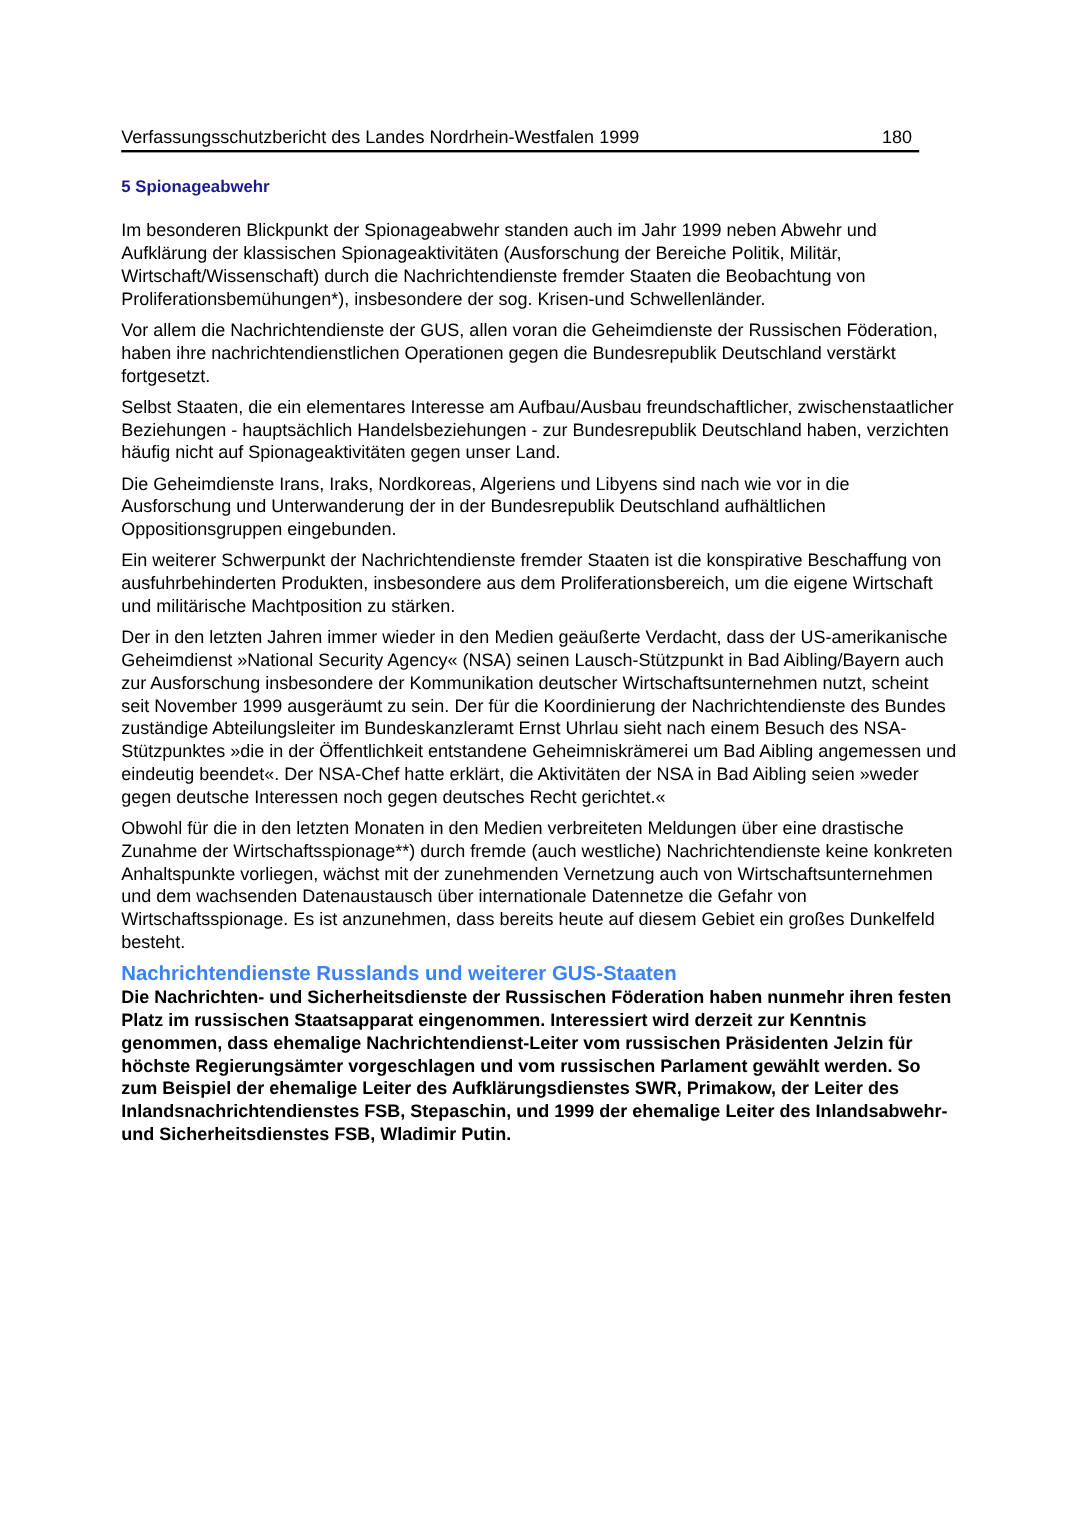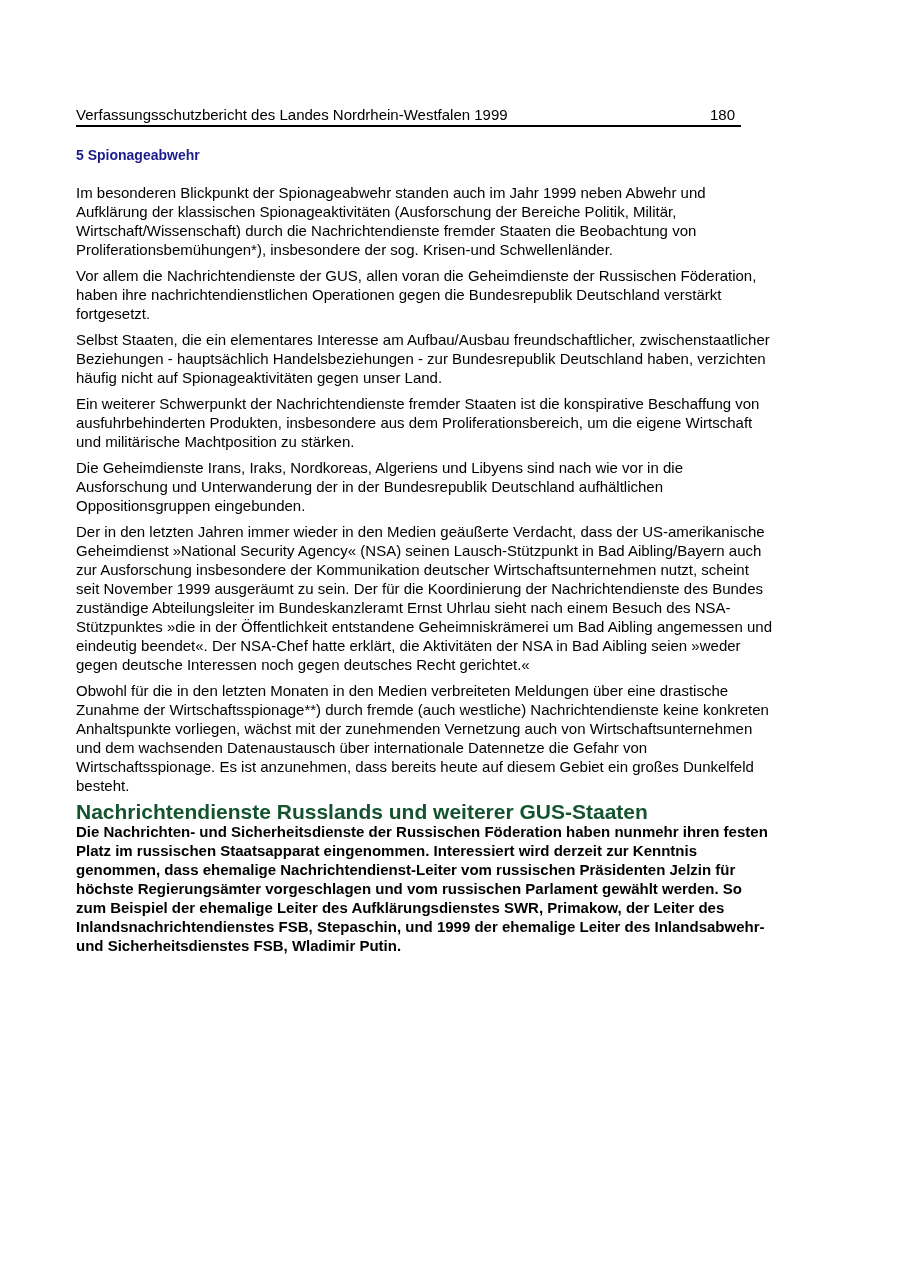--- a/index.html
+++ b/index.html
@@ -4,21 +4,21 @@
 <style>
   * { box-sizing: border-box; }
   html, body { margin: 0; padding: 0; background: #ffffff; }
   .page {
     position: relative;
     width: 835px;
     height: 1273px;
     background: #ffffff;
     font-family: "Liberation Sans", sans-serif;
     color: #000000;
-    padding: 106px 0 0 76px;
+    padding: 106px 0 0 101px;
     overflow: hidden;
   }
   .header {
     width: 665px;
     display: flex;
     justify-content: space-between;
     align-items: flex-end;
     border-bottom: 2px solid #000000;
     padding-bottom: 2px;
     font-size: 15px;
@@ -33,46 +33,46 @@
     color: #1b1b8c;
   }
   .bodytext {
     width: 699px;
     font-size: 15px;
     line-height: 19px;
     margin-top: 16px;
   }
   .bodytext p { margin: 0 0 7px 0; }
   .subsection-heading {
-    font-size: 21px;
+    font-size: 17px;
     line-height: 20px;
     font-weight: bold;
     margin: 5px 0 0 0;
-    color: #14532d;
+    color: #3b82f6;
   }
   .subsection-paragraph { margin: 0 !important; font-weight: bold; }
 </style>
 </head>
 <body>
 
 <div class="page">
 
   <div class="header">
     <span>Verfassungsschutzbericht des Landes Nordrhein-Westfalen 1999</span>
     <span class="pagenum">180</span>
   </div>
 
   <h1 class="section-heading" style="color: rgb(27, 27, 140);">5 Spionageabwehr</h1>
 
   <div class="bodytext">
     <p>Im besonderen Blickpunkt der Spionageabwehr standen auch im Jahr 1999 neben Abwehr und Aufklärung der klassischen Spionageaktivitäten (Ausforschung der Bereiche Politik, Militär, Wirtschaft/Wissenschaft) durch die Nachrichtendienste fremder Staaten die Beobachtung von Proliferationsbemühungen*), insbesondere der sog. Krisen-und Schwellenländer.</p>
     <p>Vor allem die Nachrichtendienste der GUS, allen voran die Geheimdienste der Russischen Föderation, haben ihre nachrichtendienstlichen Operationen gegen die Bundesrepublik Deutschland verstärkt fortgesetzt.</p>
     <p>Selbst Staaten, die ein elementares Interesse am Aufbau/Ausbau freundschaftlicher, zwischenstaatlicher Beziehungen - hauptsächlich Handelsbeziehungen - zur Bundesrepublik Deutschland haben, verzichten häufig nicht auf Spionageaktivitäten gegen unser Land.</p>
+    <p>Die Geheimdienste Irans, Iraks, Nordkoreas, Algeriens und Libyens sind nach wie vor in die Ausforschung und Unterwanderung der in der Bundesrepublik Deutschland aufhältlichen Oppositionsgruppen eingebunden.</p>
     <p>Ein weiterer Schwerpunkt der Nachrichtendienste fremder Staaten ist die konspirative Beschaffung von ausfuhrbehinderten Produkten, insbesondere aus dem Proliferationsbereich, um die eigene Wirtschaft und militärische Machtposition zu stärken.</p>
-    <p>Die Geheimdienste Irans, Iraks, Nordkoreas, Algeriens und Libyens sind nach wie vor in die Ausforschung und Unterwanderung der in der Bundesrepublik Deutschland aufhältlichen Oppositionsgruppen eingebunden.</p>
     <p>Der in den letzten Jahren immer wieder in den Medien geäußerte Verdacht, dass der US-amerikanische Geheimdienst »National Security Agency« (NSA) seinen Lausch-Stützpunkt in Bad Aibling/Bayern auch zur Ausforschung insbesondere der Kommunikation deutscher Wirtschaftsunternehmen nutzt, scheint seit November 1999 ausgeräumt zu sein. Der für die Koordinierung der Nachrichtendienste des Bundes zuständige Abteilungsleiter im Bundeskanzleramt Ernst Uhrlau sieht nach einem Besuch des NSA-Stützpunktes »die in der Öffentlichkeit entstandene Geheimniskrämerei um Bad Aibling angemessen und eindeutig beendet«. Der NSA-Chef hatte erklärt, die Aktivitäten der NSA in Bad Aibling seien »weder gegen deutsche Interessen noch gegen deutsches Recht gerichtet.«</p>
     <p>Obwohl für die in den letzten Monaten in den Medien verbreiteten Meldungen über eine drastische Zunahme der Wirtschaftsspionage**) durch fremde (auch westliche) Nachrichtendienste keine konkreten Anhaltspunkte vorliegen, wächst mit der zunehmenden Vernetzung auch von Wirtschaftsunternehmen und dem wachsenden Datenaustausch über internationale Datennetze die Gefahr von Wirtschaftsspionage. Es ist anzunehmen, dass bereits heute auf diesem Gebiet ein großes Dunkelfeld besteht.</p>
 
     <h2 class="subsection-heading">Nachrichtendienste Russlands und weiterer GUS-Staaten</h2>
     <p class="subsection-paragraph">Die Nachrichten- und Sicherheitsdienste der Russischen Föderation haben nunmehr ihren festen Platz im russischen Staatsapparat eingenommen. Interessiert wird derzeit zur Kenntnis genommen, dass ehemalige Nachrichtendienst-Leiter vom russischen Präsidenten Jelzin für höchste Regierungsämter vorgeschlagen und vom russischen Parlament gewählt werden. So zum Beispiel der ehemalige Leiter des Aufklärungsdienstes SWR, Primakow, der Leiter des Inlandsnachrichtendienstes FSB, Stepaschin, und 1999 der ehemalige Leiter des Inlandsabwehr- und Sicherheitsdienstes FSB, Wladimir Putin.</p>
   </div>
 
 </div>
 
 </body></html>

